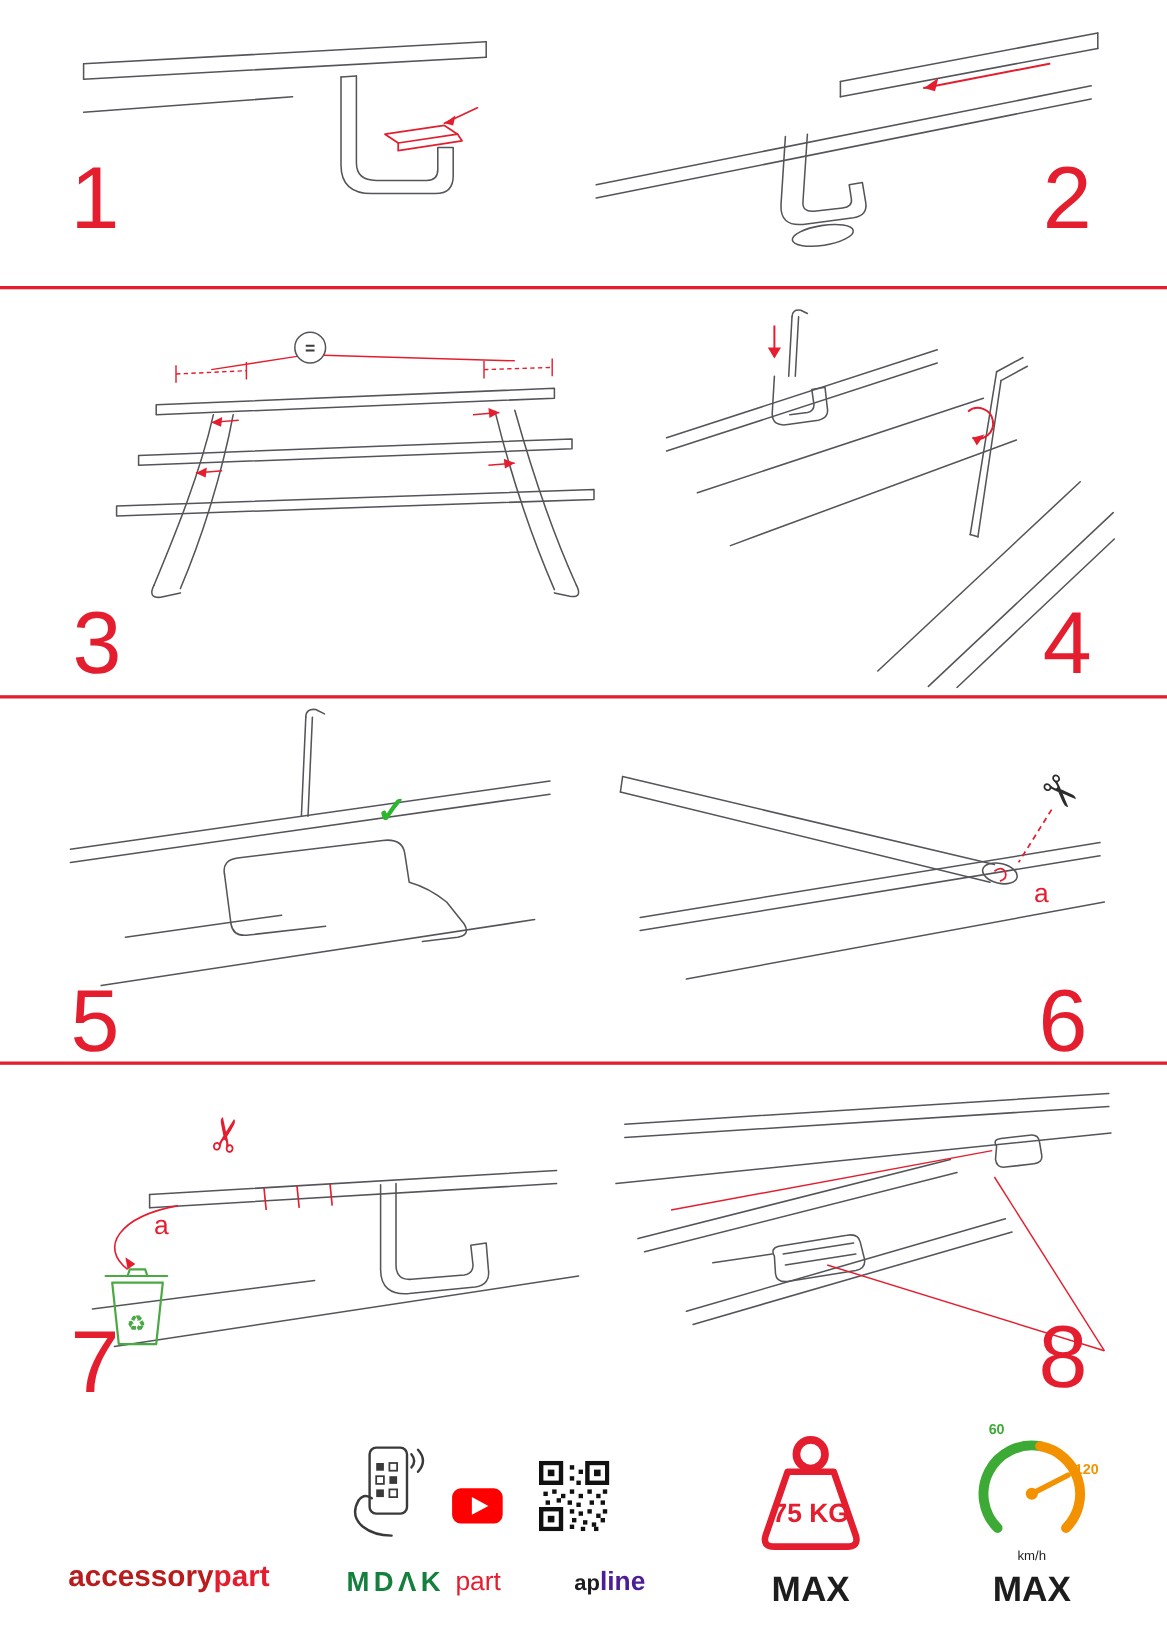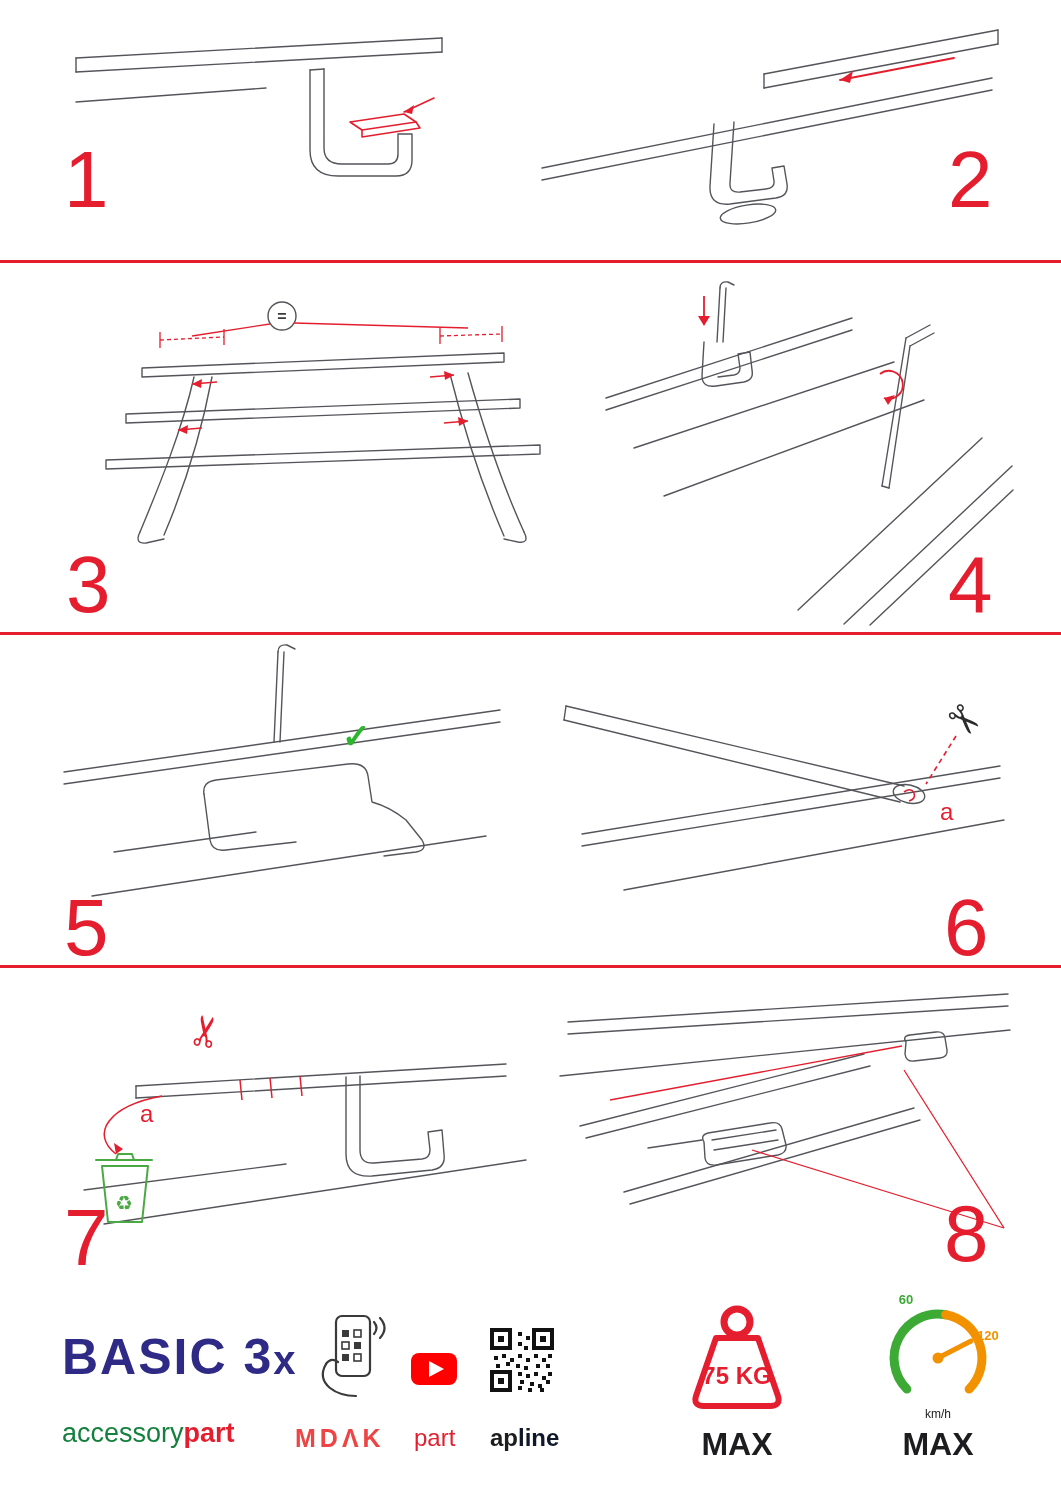--- a/index.html
+++ b/index.html
@@ -10,26 +10,26 @@
   }
   .divider { position:absolute; left:0; width:1061px; height:3px; background:#e41e2e; }
   .stepnum {
     position:absolute; color:#e41e2e; font-size:80px; line-height:1;
     font-family:"Liberation Sans", sans-serif;
   }
   .panel { position:absolute; }
   .caption { position:absolute; white-space:nowrap; }
   .brand-main { font-size:50px; font-weight:bold; color:#2e2a85; letter-spacing:2px; }
   .brand-suffix { font-size:40px; font-weight:bold; color:#2e2a85; }
-  .sub-black { color:#15803d; font-weight:normal; font-size:27px; }
+  .sub-black { color:#b91c1c; font-weight:bold; font-size:27px; }
   .sub-red { color:#e41e2e; font-weight:bold; font-size:27px; }
-  .partner-gray { color:#ef4444; font-weight:bold; font-size:25px; letter-spacing:4px; }
+  .partner-gray { color:#15803d; font-weight:bold; font-size:25px; letter-spacing:4px;margin-left:20px; }
   .partner-red { color:#e41e2e; font-size:24px; }
-  .ap-black { color:#1d1d1f; font-weight:bold; font-size:24px; }
-  .ap-red { color:#0f172a; font-weight:bold; font-size:24px; }
+  .ap-black { color:#1d1d1f; font-weight:bold; font-size:20px;margin-left:32px; }
+  .ap-red { color:#4c1d95; font-weight:bold; font-size:24px; }
   .max-label { font-size:32px; font-weight:bold; color:#1d1d1f; text-align:center; }
 </style>
 </head>
 <body>
 
 <div class="page">
 
   <svg class="panel" style="left:58px;top:22px" width="402" height="218" viewBox="0 0 402 218">
     <g stroke="#54555a" fill="none" stroke-width="1.4" stroke-linecap="round" stroke-linejoin="round">
       <path d="M18,36 L384,16"></path>
@@ -215,23 +215,20 @@
       <path d="M96,170 L150,162"></path>
     </g>
     <g stroke="#e41e2e" fill="none" stroke-width="1.3">
       <path d="M452,250 L200,172"></path>
       <path d="M452,250 L352,92"></path>
       <path d="M58,122 L350,68"></path>
     </g>
   </svg>
   <div class="stepnum" style="left:944px;top:1194px">8</div>
 
-  <div class="caption" style="left:62px;top:1328px">
-    <span class="brand-main">BASIC 3</span><span class="brand-suffix">x</span>
-  </div>
   <div class="caption" style="left:62px;top:1418px">
     <span class="sub-black">accessory</span><span class="sub-red">part</span>
   </div>
 
   <svg class="panel" style="left:312px;top:1312px" width="76" height="86" viewBox="0 0 76 86">
     <g stroke="#3a3a3a" fill="none" stroke-width="2.2" stroke-linecap="round" stroke-linejoin="round">
       <rect x="24" y="4" width="34" height="60" rx="6"></rect>
       <path d="M62,10 q5,6 0,12"></path>
       <path d="M68,6 q9,10 0,20"></path>
       <path d="M14,52 q-8,14 4,24 q10,8 26,8"></path>

